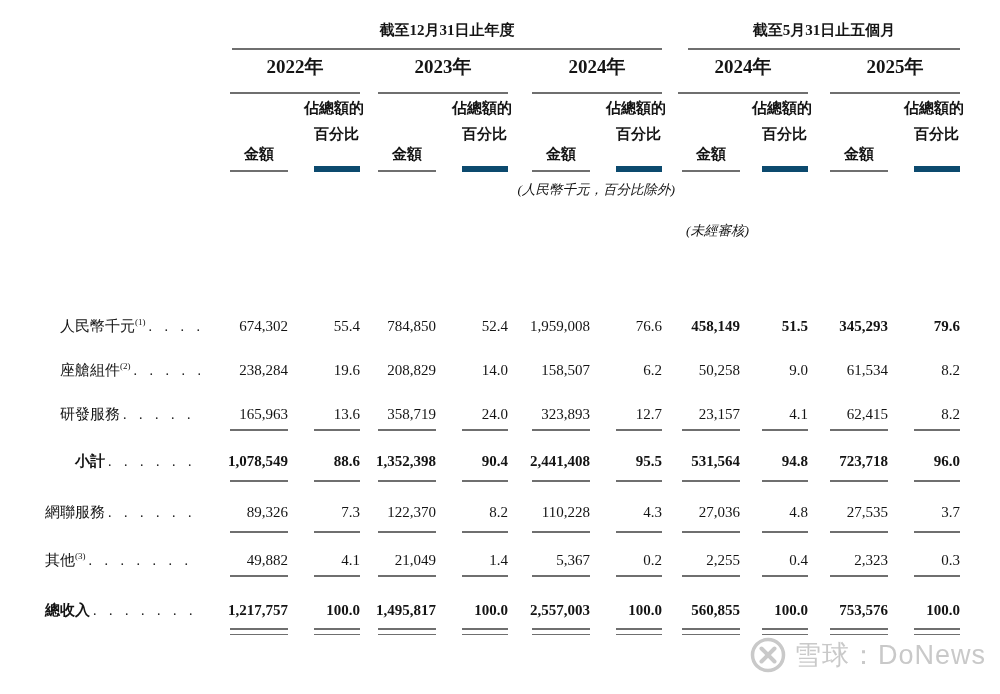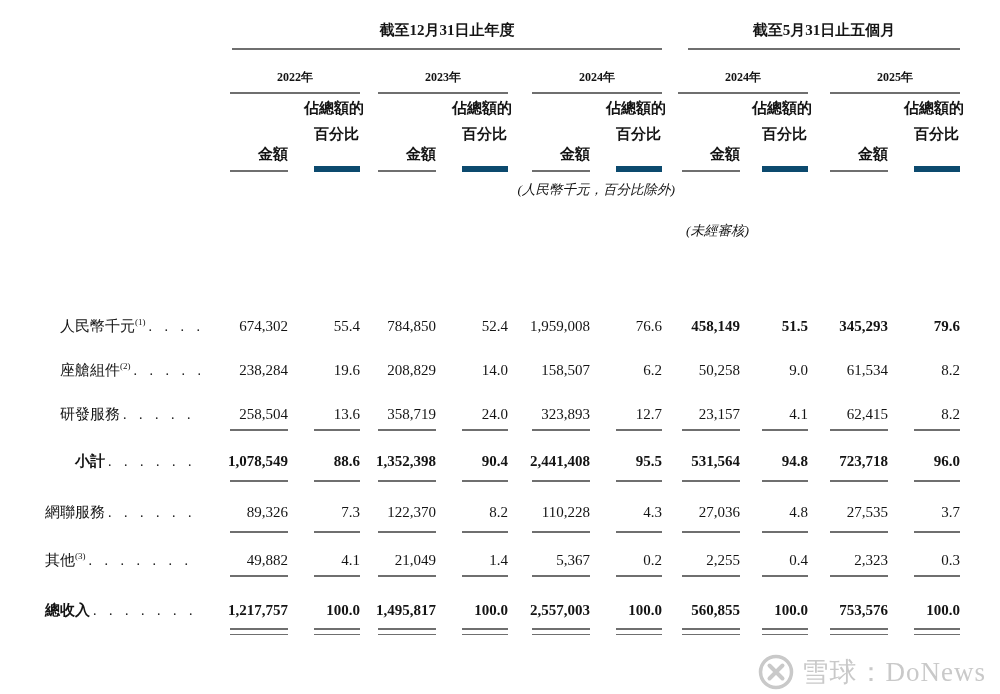--- a/index.html
+++ b/index.html
@@ -12,24 +12,24 @@
   td{padding:0;vertical-align:middle;font-size:15px;position:relative}
   .n{text-align:right;white-space:nowrap}
   .b{font-weight:bold}
   
   tr.r-group{height:38px}
   tr.r-group td,tr.r-year td,tr.r-sub td{vertical-align:bottom}
   .group-rule{margin-left:auto;text-align:center;font-weight:bold;font-size:15px;
     padding-bottom:8px;border-bottom:2px solid #6f6f6f;white-space:nowrap}
   .g1{width:430px}.g2{width:272px}
   tr.r-year{height:44px}
-  .year{margin-left:auto;width:130px;text-align:center;font-weight:bold;font-size:12px;
-    padding-bottom:6px;border-bottom:2px solid #6f6f6f;white-space:nowrap}
+  .year{margin-left:auto;width:130px;text-align:center;font-weight:bold;font-size:19px;
+    padding-bottom:12px;border-bottom:2px solid #6f6f6f;white-space:nowrap}
   tr.r-sub{height:78px}
-  .amt-head{display:inline-block;min-width:58px;font-weight:bold;
+  .amt-head{display:inline-block;min-width:58px;text-align:center;font-weight:bold;
     padding-bottom:6px;border-bottom:2px solid #6f6f6f;white-space:nowrap}
   .pct-head{display:inline-block;text-align:left;font-weight:bold;vertical-align:bottom}
   .pct-head .l1{display:block;white-space:nowrap;margin:0 -10px 7px}
   .pct-head .l2{display:inline-block;min-width:46px;padding-bottom:22px;border-bottom:6px solid #0c4a6e}
   tr.r-note{height:36px}
   .note-unit{text-align:right;font-style:italic;font-size:13.5px;white-space:nowrap;
     padding-right:0;transform:translateX(13px)}
   tr.r-unaudited{height:46px}
   .note-unaudited{font-style:italic;font-size:13.5px;white-space:nowrap;padding-left:24px}
   tr.r-spacer{height:50px}
@@ -50,22 +50,22 @@
     border-bottom:2px solid #6f6f6f}
   .ua::after{width:58px}
   .up::after{width:46px}
   .dua::after,.dup::after{content:"";position:absolute;right:0;bottom:8px;
     border-bottom:2px solid #6f6f6f}
   .dua::after{width:58px}.dup::after{width:46px}
   .dua::before,.dup::before{content:"";position:absolute;right:0;bottom:3px;
     border-bottom:1px solid #6f6f6f}
   .dua::before{width:58px}.dup::before{width:46px}
   
-  .watermark{position:absolute;right:14px;bottom:3px;display:flex;align-items:center;gap:7px;
-    color:#c9c9c9;font-family:Liberation Serif, serif;
+  .watermark{position:absolute;right:14px;bottom:20px;display:flex;align-items:center;gap:7px;
+    color:#c9c9c9;font-family:Liberation Sans, sans-serif;
     font-size:27px;letter-spacing:1px;pointer-events:none}
 </style>
 </head>
 <body>
 
 <table class="fin">
   <colgroup>
     <col style="width:155px">
       <col style="width:88px">
       <col style="width:72px">
@@ -182,21 +182,21 @@
     <td class="n">8.2</td>
   </tr>
 
   <tr class="r-data">
     <td class="ind1">
           <div class="lblwrap">
             <span><span>研發服務</span></span>
             <span class="leader">. . . . . . . . . . . . . . . . . . . . . .</span>
           </div>
         </td>
-    <td class="n ua">258,504</td>
+    <td class="n ua">165,963</td>
     <td class="n up">13.6</td>
     <td class="n ua">358,719</td>
     <td class="n up">24.0</td>
     <td class="n ua">323,893</td>
     <td class="n up">12.7</td>
     <td class="n ua">23,157</td>
     <td class="n up">4.1</td>
     <td class="n ua">62,415</td>
     <td class="n up">8.2</td>
   </tr>

